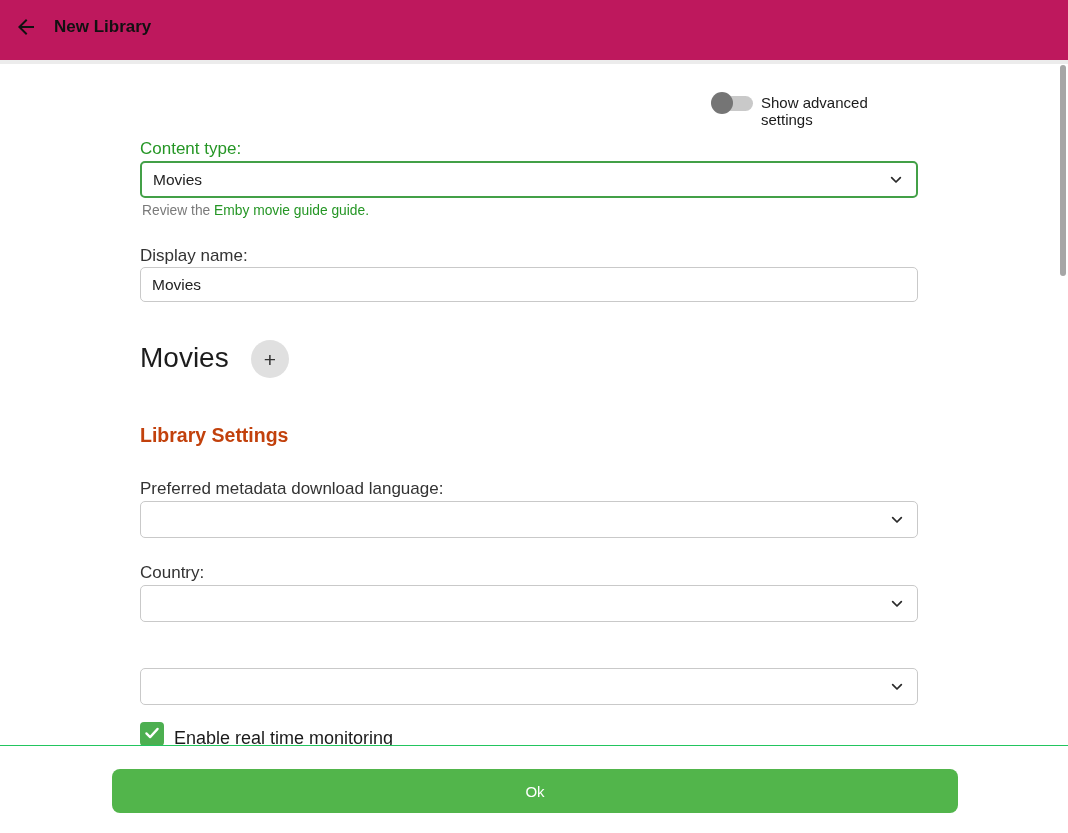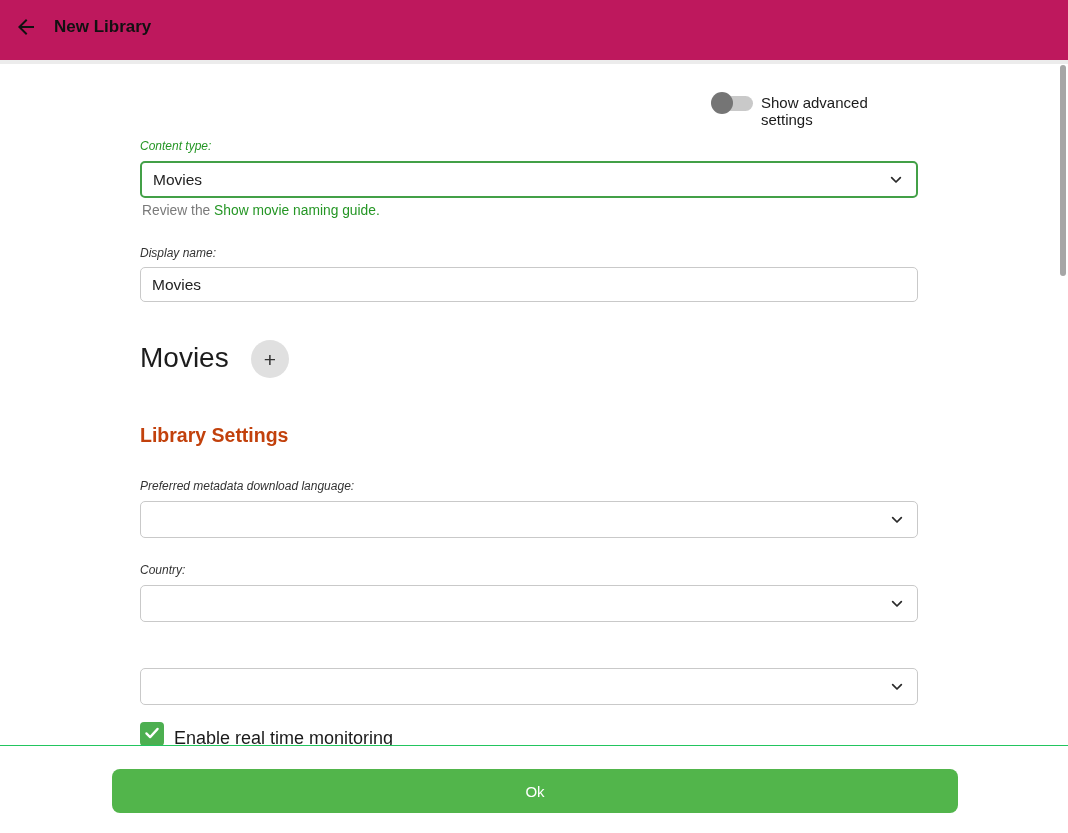--- a/index.html
+++ b/index.html
@@ -50,21 +50,21 @@
   .toggle-knob {
     position: absolute; left: 0; top: 0; width: 22px; height: 22px;
     border-radius: 50%; background: #757575;
   }
   .toggle-label {
     position: absolute; left: 761px; top: 4px; font-size: 15px; color: #1a1a1a;
   }
 
   
   .field-label {
-    position: absolute; left: 140px; font-size: 12px; color: #333; font-style: italic;
+    position: absolute; left: 140px; font-size: 17px; color: #333;
   }
   .field-label.green { color: #259625; }
 
   .select-box {
     position: absolute; left: 140px; width: 778px; height: 37px;
     background: #fff; border: 1px solid #c9c9c9; border-radius: 5px;
     display: flex; align-items: center; padding: 0 36px 0 11px;
     font-size: 15.5px; color: #222; cursor: pointer;
   }
   .select-box.focused { border: 2px solid #43a047; }
@@ -159,21 +159,21 @@
   <div class="field-label green" style="top:139px">Content type:</div>
   <div class="select-box focused" style="top:161px">
     <span>Movies</span>
     <span class="select-chevron">
       <svg width="16" height="16" viewBox="0 0 24 24">
         <path d="M5.5 8.5 L12 15 L18.5 8.5" fill="none" stroke="#2a2a2a" stroke-width="2.6" stroke-linecap="round" stroke-linejoin="round"></path>
       </svg>
     </span>
   </div>
   <div class="helper-text">
-    <span>Review the </span><a>Show movie naming guide</a><span class="helper-suffix">.</span>
+    <span>Review the </span><a>Emby movie guide guide</a><span class="helper-suffix">.</span>
   </div>
 
   <div class="field-label" style="top:246px">Display name:</div>
   <input class="text-input" style="top: 267px;" type="text" value="Movies">
 
   <div class="folders-heading">Movies</div>
   <button class="add-folder-btn">
     <span>+</span>
   </button>
 

